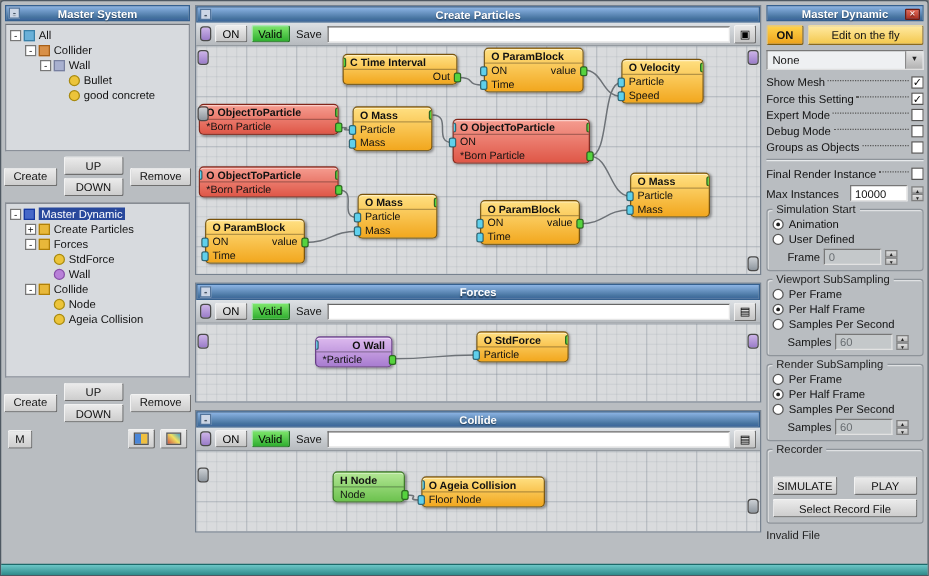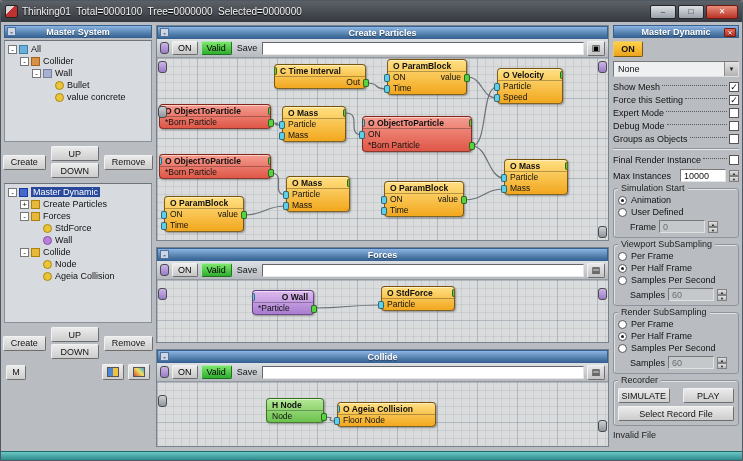--- a/index.html
+++ b/index.html
@@ -100,36 +100,29 @@
   .numbox{width:46px;height:13px;padding:0 3px;display:flex;align-items:center;background:#fff;border:1px solid #777;border-bottom-color:#e2e2e2;border-right-color:#e2e2e2}
   .numbox.dis{background:#c4c8ca;color:#6a6f73}
   .spin{display:flex;flex-direction:column;width:10px;flex:none}
   .spin span{height:6px;font-size:4px;line-height:6px;text-align:center;background:linear-gradient(#e2e2e2,#bcbcbc);border:1px solid #808080;color:#222}
   .grp{position:relative;margin-top:6px;padding:5px 4px 4px;border:1px solid #8e949a;border-radius:3px;box-shadow:inset 1px 1px 0 rgba(255,255,255,.55)}
   .legend{position:absolute;top:-6px;left:4px;background:#b9bdc1;padding:0 3px;color:#222}
   .radio{display:flex;align-items:center;gap:4px;height:12px}
   .rdot{width:9px;height:9px;flex:none;border-radius:50%;background:#fff;border:1px solid #555;position:relative}
   .radio.sel .rdot::after{content:"";position:absolute;left:2px;top:2px;right:2px;bottom:2px;border-radius:50%;background:#1c1c1c}
   .fieldrow{display:flex;align-items:center;gap:3px;margin-top:2px;padding-left:12px}
-  .recrow{display:flex;gap:13px;margin-top:2px}
+  .recrow{display:flex;gap:13px;margin-top:16px}
   .recbtn{flex:1;height:15px;padding:0}
   .widebtn{width:100%;height:15px;padding:0;margin-top:3px}
   .invalid{margin-top:4px;color:#222}
 </style>
 </head>
 <body>
 
 <div class="window">
-  <div class="titlebar">
-    <span class="appicon"></span>
-    <span class="title-text">Thinking01  Total=0000100  Tree=0000000  Selected=0000000</span>
-    <span class="winbtn">–</span>
-    <span class="winbtn">□</span>
-    <span class="winbtn close">✕</span>
-  </div>
 
   <div class="content">
 
     <div class="leftcol">
       <div class="bluebar">
         <span class="collapse">-</span>
         <span>Master System</span>
       </div>
       <div class="treebox" id="tree1" style="height:102px">
           <div class="trow" style="padding-left: 2px;">
@@ -148,21 +141,21 @@
             <span class="tlabel">Wall</span>
           </div>
           <div class="trow" style="padding-left: 38px;">
             <span class="expsp"></span>
             <span class="ticon i-op"></span>
             <span class="tlabel">Bullet</span>
           </div>
           <div class="trow" style="padding-left: 38px;">
             <span class="expsp"></span>
             <span class="ticon i-op"></span>
-            <span class="tlabel">value concrete</span>
+            <span class="tlabel">good concrete</span>
           </div>
         </div>
       <div class="btnrow">
         <button class="b">Create</button>
         <div class="updown">
           <button class="b small">UP</button>
           <button class="b small">DOWN</button>
         </div>
         <button class="b">Remove</button>
       </div>
@@ -448,20 +441,21 @@
         </div>
       </div>
 
     <div class="rightcol">
       <div class="bluebar">
         <span>Master Dynamic</span>
         <span class="xbtn">✕</span>
       </div>
       <div class="rc-row">
         <button class="b onr">ON</button>
+        <button class="b editfly">Edit on the fly</button>
       </div>
       <div class="dropdown">
         <span class="dd-value">None</span>
         <span class="dd-arrow">▼</span>
       </div>
       <div class="optlist" id="opts">
           <div class="optrow">
             <span class="olbl">Show Mesh</span>
             <span class="leader"></span>
             <span class="cb">✓</span>

